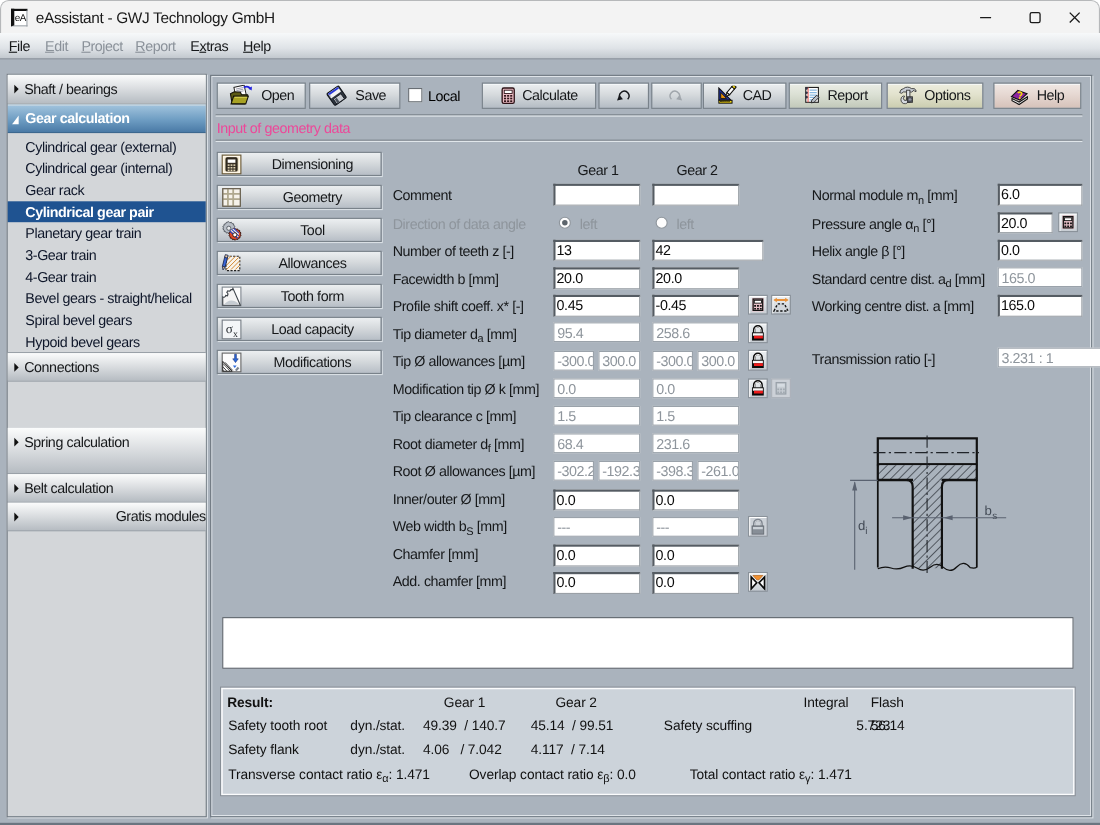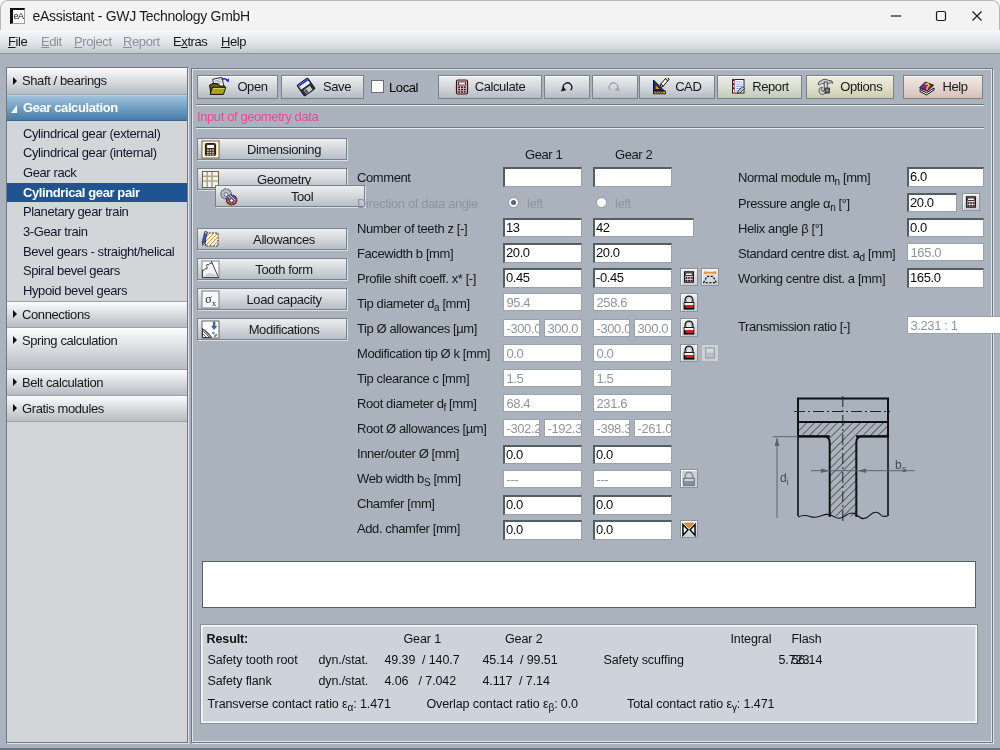--- a/index.html
+++ b/index.html
@@ -154,28 +154,29 @@
 <div id="sidebar">
   <div class="shead" style="height:26.6px;"><span class="tri"></span>Shaft / bearings</div>
   <div class="shead" id="ghead" style="height:26px; line-height:24px;"><span class="tri2"></span>Gear calculation</div>
   <div style="height:3px;"></div>
   <div class="sitem">Cylindrical gear (external)</div>
   <div class="sitem">Cylindrical gear (internal)</div>
   <div class="sitem">Gear rack</div>
   <div class="sitem sel">Cylindrical gear pair</div>
   <div class="sitem">Planetary gear train</div>
   <div class="sitem">3-Gear train</div>
+  <div class="sitem">4-Gear train</div>
   <div class="sitem">Bevel gears - straight/helical</div>
   <div class="sitem">Spiral bevel gears</div>
   <div class="sitem">Hypoid bevel gears</div>
   <div style="height:1px; background:#9aa1a8;"></div>
   <div class="shead" style="height:26px;"><span class="tri"></span>Connections</div>
-  <div class="shead" style="height:42px;"><span class="tri"></span>Spring calculation</div>
+  <div class="shead" style="height:42px;margin-top:42px;"><span class="tri"></span>Spring calculation</div>
   <div class="shead" style="height:26px;"><span class="tri"></span>Belt calculation</div>
-  <div class="shead" style="height:26px;"><span class="tri"></span>Gratis modules</div>
+  <div class="shead" style="height:26px;text-align:right;"><span class="tri"></span>Gratis modules</div>
 </div>
 
 <div id="mainpanel"></div>
 
 <div class="tbtn" style="left:197px; width:81px;">
 <svg width="25" height="20" viewBox="0 0 25 20" style="margin-top:1px;">
       <g transform="rotate(-12 10 6)">
         <rect x="6.5" y="1.5" width="9.5" height="11" fill="#fff" stroke="#222" stroke-width="0.9"></rect>
         <path d="M8 3.5h6.5M8 5h6.5M8 6.5h6.5M8 8h4" stroke="#99a" stroke-width="0.8"></path>
       </g>
@@ -310,21 +311,21 @@
     <span class="ic"><svg width="19" height="19" viewBox="0 0 19 19">
         <rect x="1.5" y="1.5" width="16" height="16" fill="#f6f2ea" stroke="#8a8272"></rect>
         <g stroke="#b0a88e" stroke-width="1.6">
           <path d="M1.5 6.2 h16 M1.5 11 h16"></path>
           <path d="M6.2 1.5 v16 M11 1.5 v16"></path>
         </g>
         <rect x="1.5" y="1.5" width="16" height="16" fill="none" stroke="#6a6252"></rect>
       </svg></span>
     <span class="tx">Geometry</span>
   </div>
-<div class="secbtn" style="top:185px;margin-left:18px;">
+<div class="secbtn" style="top:198px;">
     <span class="ic"><svg width="19" height="19" viewBox="0 0 19 19">
 <g>
           <path d="M7 1.5 l1 1 1.4 -0.4 0.6 1.2 1.4 0.2 0 1.4 1.2 0.8 -0.6 1.2 0.7 1.2 -1.1 0.8 0 1.4 -1.4 0.2 -0.5 1.3 -1.4 -0.4 -1 1 -1.1 -0.9 -1.4 0.4 -0.6 -1.3 -1.4 -0.1 0 -1.4 -1.2 -0.8 0.6 -1.2 -0.7 -1.2 1.2 -0.7 0 -1.4 1.4 -0.2 0.5 -1.3 z" fill="#b8bec6" stroke="#4e545c" stroke-width="0.8"></path>
           <circle cx="7" cy="7.5" r="1.9" fill="#e8eaec" stroke="#4e545c" stroke-width="0.8"></circle>
         </g>
 <g>
           <path d="M12.5 7.5 l1 1 1.4 -0.4 0.6 1.2 1.4 0.2 0 1.4 1.2 0.8 -0.6 1.2 0.7 1.2 -1.1 0.8 0 1.4 -1.4 0.2 -0.5 1.3 -1.4 -0.4 -1 1 -1.1 -0.9 -1.4 0.4 -0.6 -1.3 -1.4 -0.1 0 -1.4 -1.2 -0.8 0.6 -1.2 -0.7 -1.2 1.2 -0.7 0 -1.4 1.4 -0.2 0.5 -1.3 z" fill="#e04828" stroke="#30100a" stroke-width="0.8"></path>
           <path d="M8 10 l7 6.5 M9.5 8.5 l6.5 6 M11.5 7.8 l4.5 4.2" stroke="#2848c8" stroke-width="1.3"></path>
           <path d="M8.8 9.2 l6.8 6.2 M10.5 8 l5.6 5.2" stroke="#f0f0f0" stroke-width="1"></path>
           <circle cx="12.5" cy="13.5" r="1.9" fill="#fff" stroke="#30100a" stroke-width="0.8"></circle>

